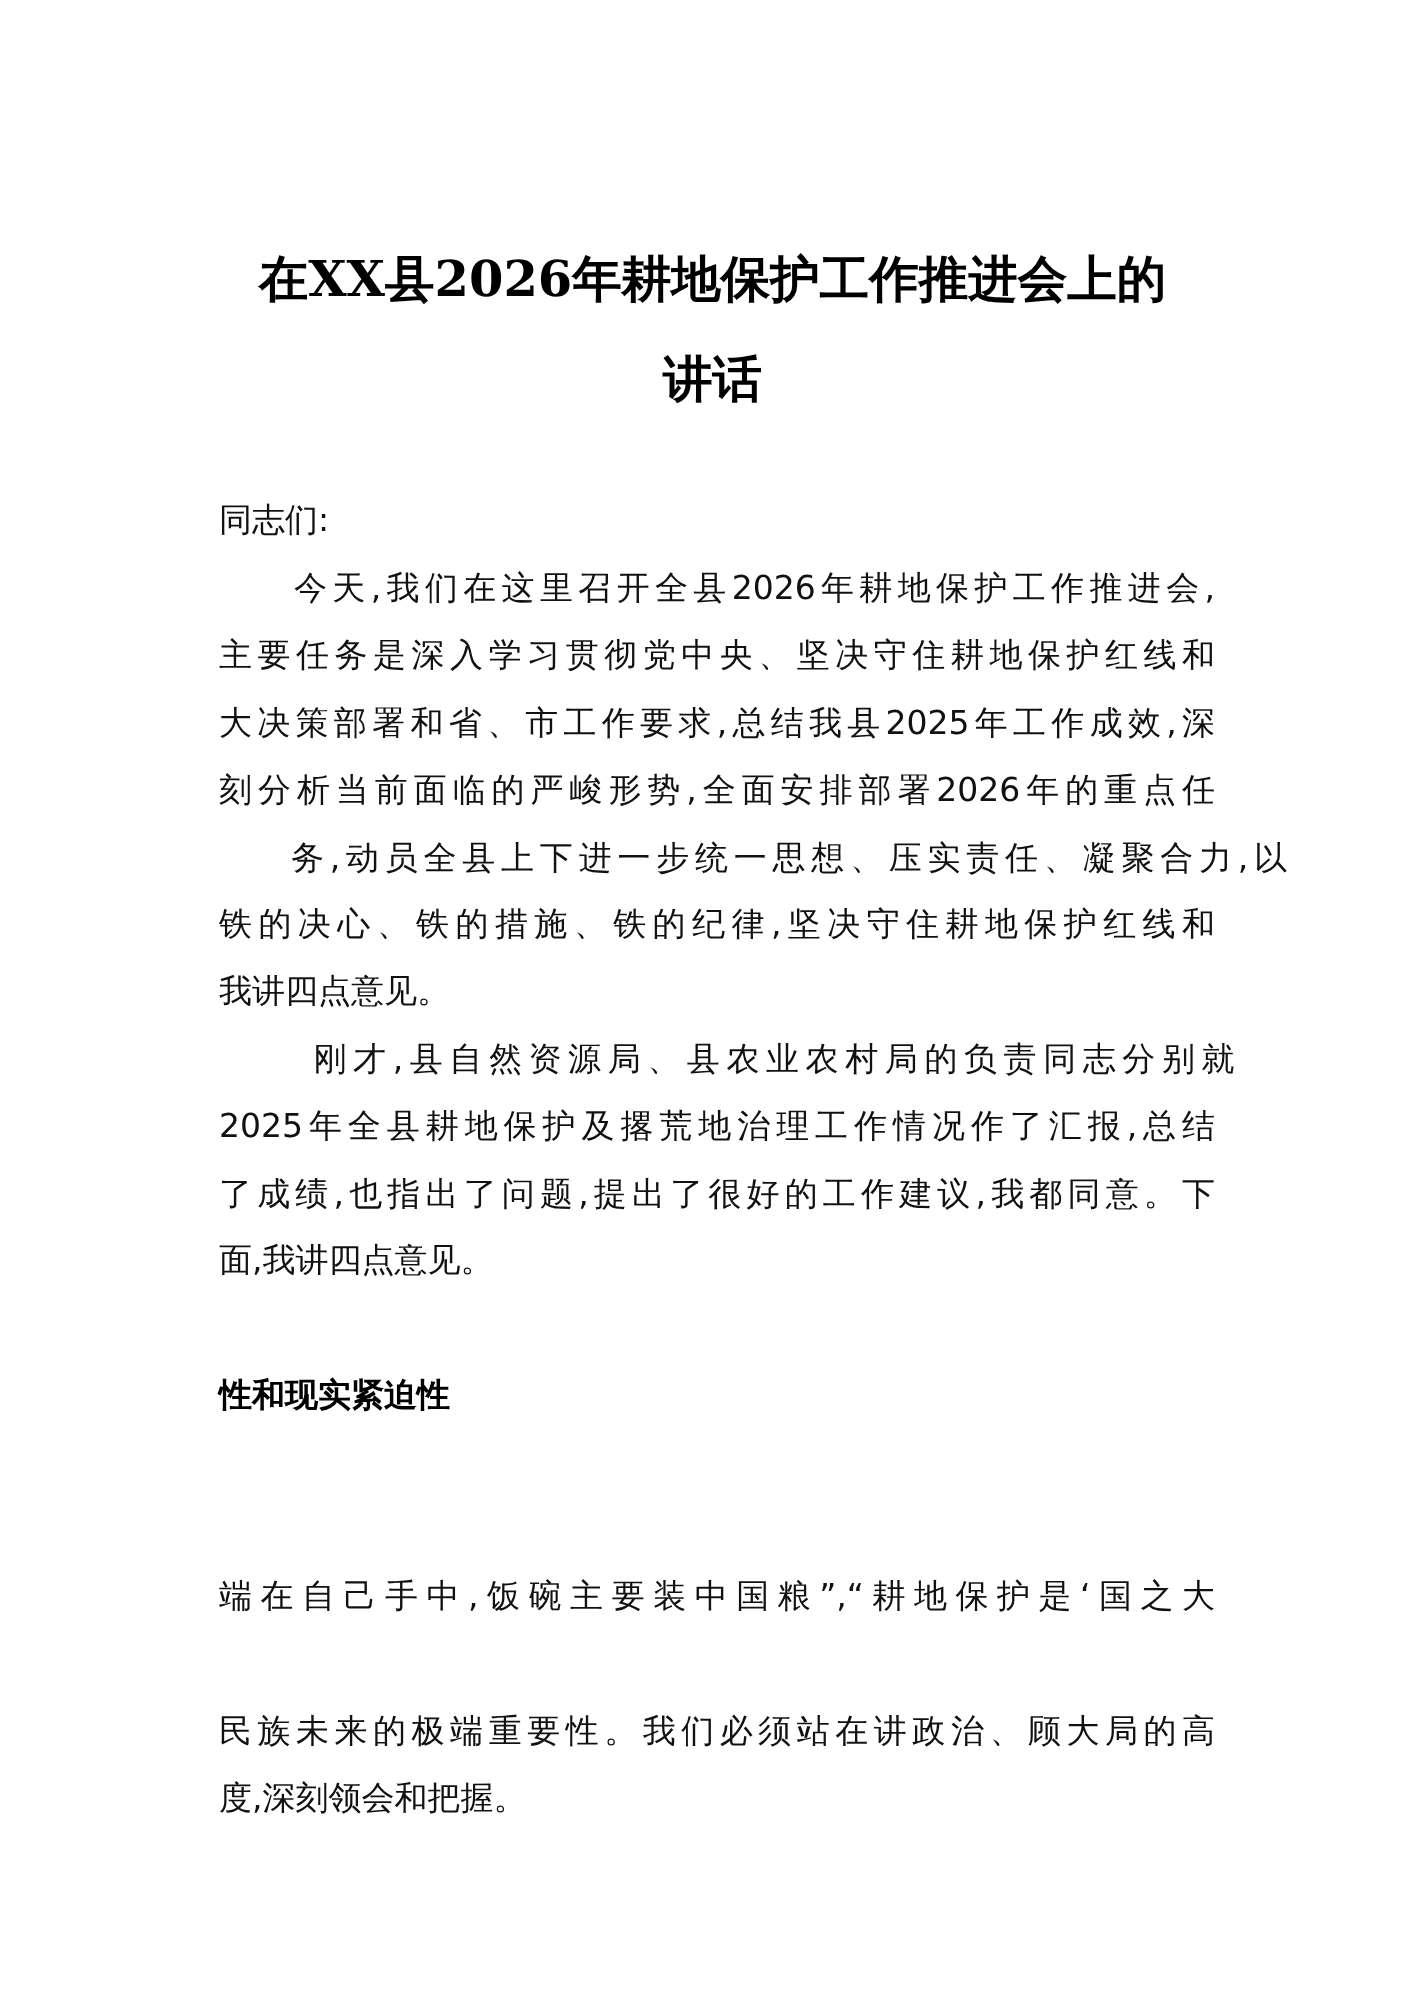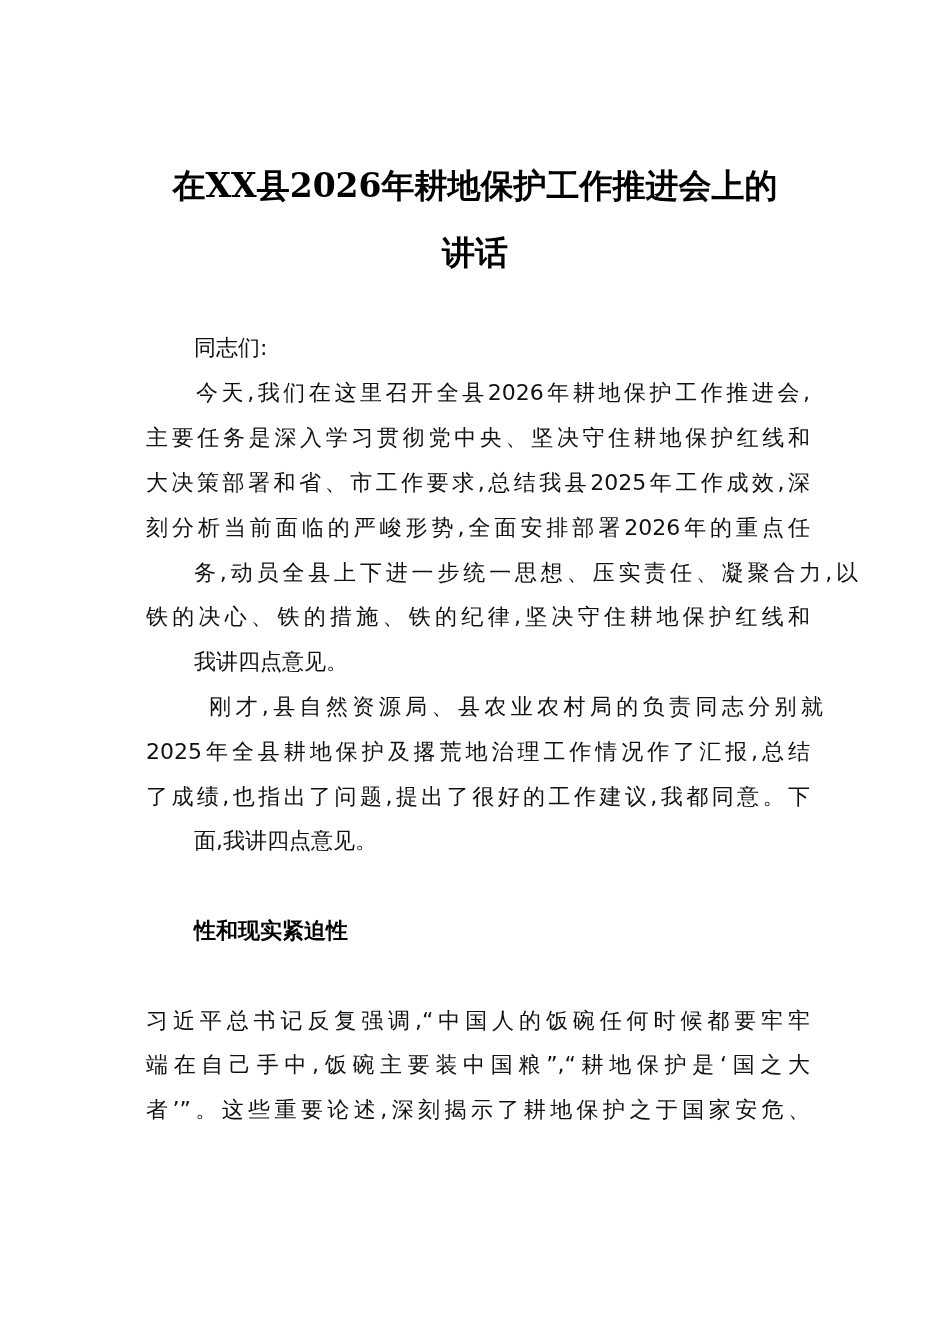--- a/index.html
+++ b/index.html
@@ -45,21 +45,20 @@
       text-align-last: justify;
       text-align: justify;
       color: #111111;
     }
     .body-line.indent {
       left: 196px;
       width: 614px;
     }
     .body-line.last {
       text-align-last: left;
-      margin-left: 48px;
     }
     .heading-line {
       font-weight: bold;
       color: #000000;
     }
   </style>
 </head>
 <body>
 
 <div class="page">
@@ -77,17 +76,17 @@
   <div class="body-line" style="top:602px;">铁的决心、铁的措施、铁的纪律,坚决守住耕地保护红线和</div>
   <div class="body-line last" style="top:647px;">我讲四点意见。</div>
 
   <div class="body-line indent" style="top:692px;margin-left:13px;">刚才,县自然资源局、县农业农村局的负责同志分别就</div>
   <div class="body-line" style="top:737px;">2025年全县耕地保护及撂荒地治理工作情况作了汇报,总结</div>
   <div class="body-line" style="top:782px;">了成绩,也指出了问题,提出了很好的工作建议,我都同意。下</div>
   <div class="body-line last" style="top:826px;">面,我讲四点意见。</div>
 
   <div class="body-line heading-line last" style="top:916px;">性和现实紧迫性</div>
 
-  <div class="body-line" style="top:1006px;">习近平总书记反复强调,“中国人的饭碗任何时候都要牢牢</div>
   <div class="body-line" style="top:1050px;">端在自己手中,饭碗主要装中国粮”,“耕地保护是‘国之大</div>
-  <div class="body-line" style="top:1095px;">者’”。这些重要论述,深刻揭示了耕地保护之于国家安危、</div>
+  <div class="body-line" style="top:1140px;">民族未来的极端重要性。我们必须站在讲政治、顾大局的高</div>
+  <div class="body-line last" style="top:1185px;">度,深刻领会和把握。</div>
 
 </div>
 
 </body></html>

